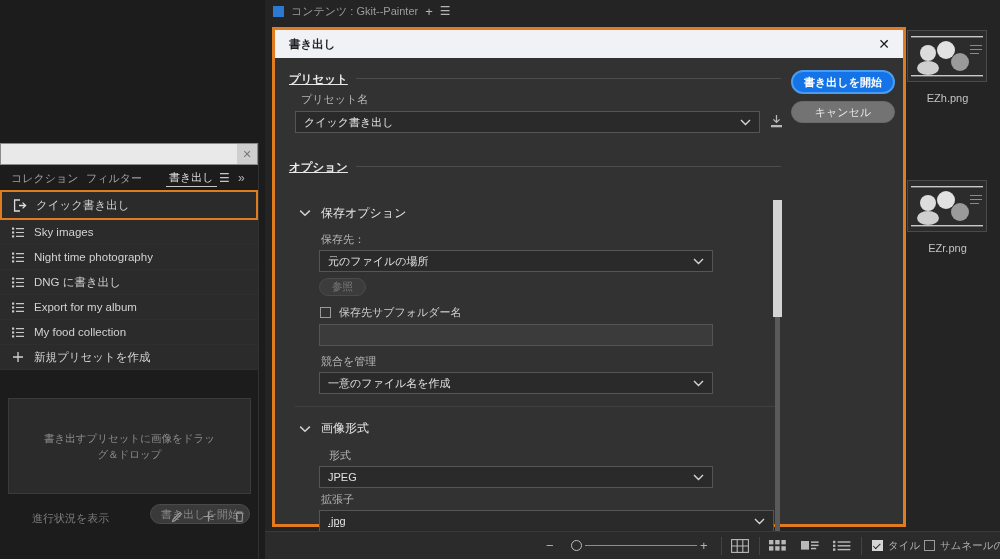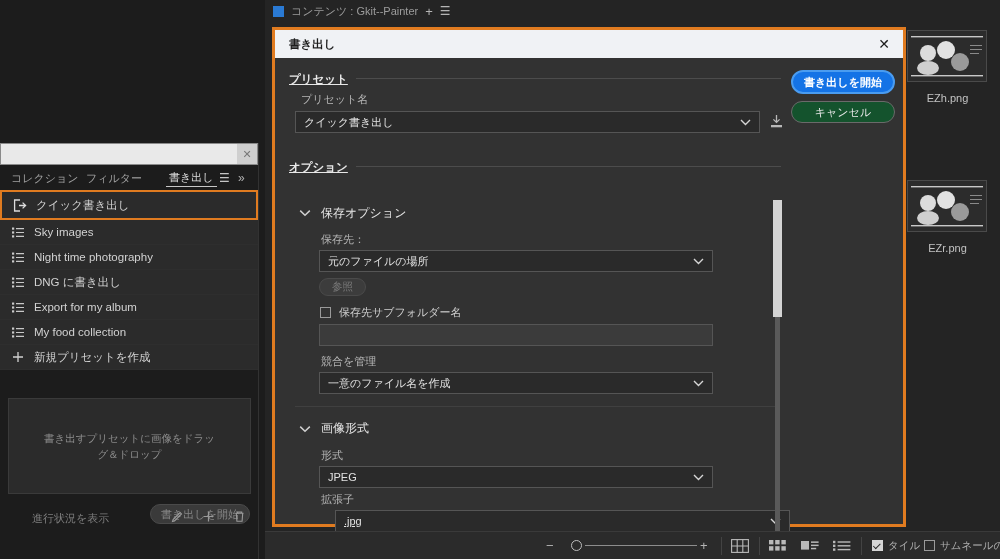--- a/index.html
+++ b/index.html
@@ -192,21 +192,21 @@
   }
 
   .primary-btn {
     position: absolute; width: 104px; height: 24px; border-radius: 12px;
     background: #1473e6; border: 2px solid #4a9cf0;
     display: flex; align-items: center; justify-content: center;
     font-size: 11px; color: #ffffff; font-weight: bold;
   }
   .secondary-btn {
     position: absolute; width: 104px; height: 22px; border-radius: 11px;
-    background: #14532d; border: 1px solid #6a6a6a;
+    background: #737373; border: 1px solid #6a6a6a;
     display: flex; align-items: center; justify-content: center;
     font-size: 11px; color: #eaeaea;
   }
 
   .scroll-track {
     position: absolute; left: 770px; top: 170px; width: 9px; height: 342px;
   }
   .scroll-rail {
     position: absolute; left: 2px; top: 0; width: 5px; height: 342px;
     background: #5a5a5a;
@@ -536,32 +536,32 @@
 
       <div class="panel-sep" style="left:20px; top:348px; width:480px; height:1px;"></div>
 
       <div class="disclosure" style="left:24px; top:367px;">
         <svg width="12" height="8" viewBox="0 0 12 8">
             <path d="M1.2 1.6L6 6.2l4.8-4.6" fill="none" stroke="#cfcfcf" stroke-width="1.5"></path>
           </svg>
       </div>
       <div class="group-title" style="left:46px; top:362px;">画像形式</div>
 
-      <div class="field-label" style="left:46px; top:390px;">形式</div>
+      <div class="field-label" style="left:54px; top:390px;">形式</div>
       <div class="select-box" style="left:44px; top:408px; width:394px;">
         <span>JPEG</span>
         <span class="caret">
           <svg width="11" height="7" viewBox="0 0 11 7">
               <path d="M1 1l4.5 4.5L10 1" fill="none" stroke="#d6d6d6" stroke-width="1.4"></path>
             </svg>
         </span>
       </div>
 
       <div class="field-label" style="left:46px; top:434px;">拡張子</div>
-      <div class="select-box" style="left:60px; top:452px; width:455px;text-decoration:underline;">
+      <div class="select-box" style="left:44px; top:452px; width:455px;text-decoration:underline;">
         <span>.jpg</span>
         <span class="caret">
           <svg width="11" height="7" viewBox="0 0 11 7">
               <path d="M1 1l4.5 4.5L10 1" fill="none" stroke="#d6d6d6" stroke-width="1.4"></path>
             </svg>
         </span>
       </div>
 
       <div class="field-label" style="left:46px; top:472px; overflow:hidden; height:6px; color:#9a9a9a;">画質</div>
 

